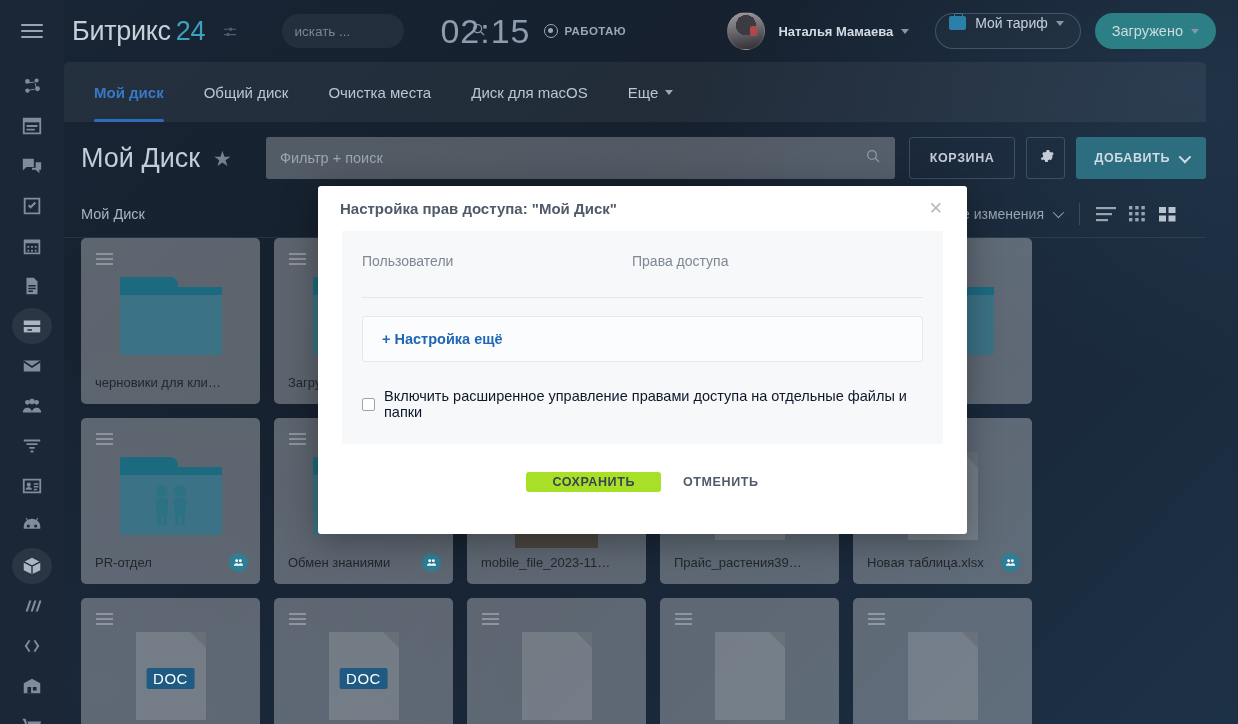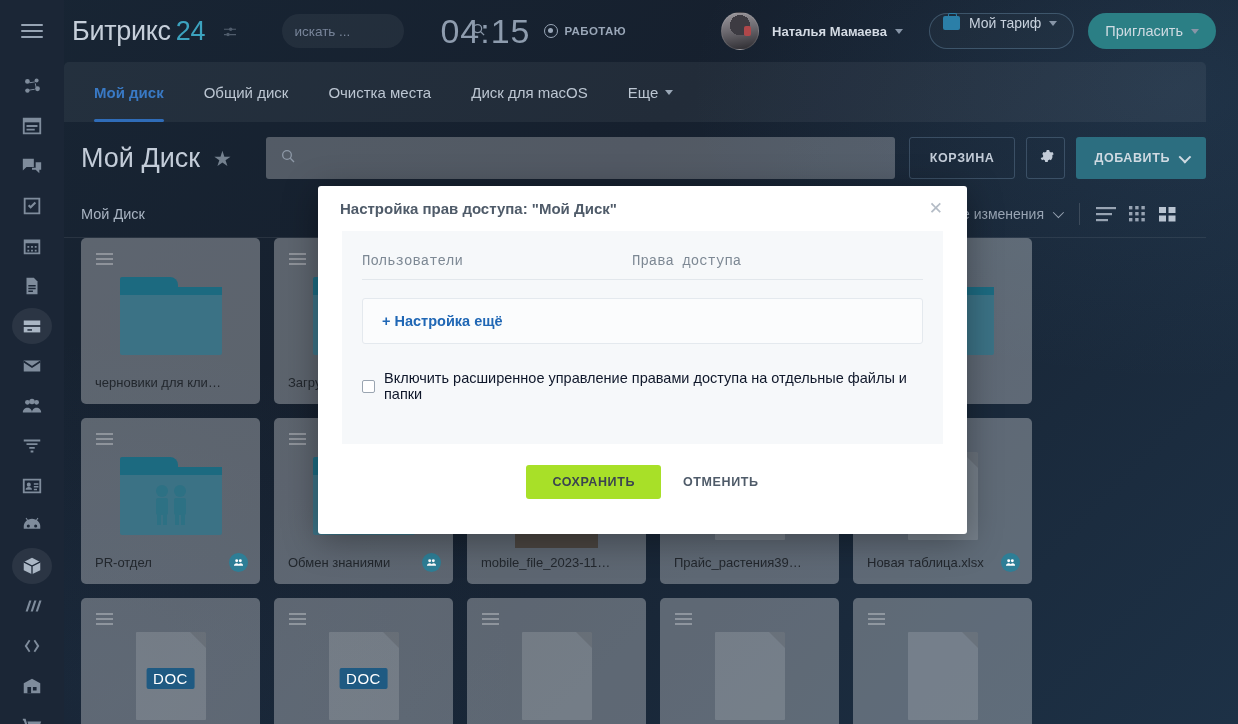--- a/index.html
+++ b/index.html
@@ -342,21 +342,21 @@
   }
   .modal-close {
     color: #b4bcc6; font-size: 17px; cursor: pointer; line-height: 1;
     padding: 4px 6px;
   }
   .modal-body {
     margin: 0 24px; padding: 22px 20px 10px;
     background: #f6f8fa; height: 213px;
   }
   .perm-head {
-    display: flex; border-bottom: 1px solid #e2e7ec; padding-bottom: 10px; font-family: Liberation Mono, monospace;
+    display: flex; border-bottom: 1px solid #e2e7ec; padding-bottom: 28px;
   }
   .perm-col-users { width: 270px; color: #7d8894; font-size: 14px; }
   .perm-col-rights { color: #7d8894; font-size: 14px; }
   .add-more {
     margin-top: 18px; height: 46px;
     background: #fbfcfd; border: 1px solid #e4e9ee; border-radius: 3px;
     display: flex; align-items: center; padding-left: 19px;
     color: #2067b5; font-size: 14.5px; font-weight: 700; cursor: pointer;
   }
   .chk-row {
@@ -367,21 +367,21 @@
     background: #fff; margin-right: 9px; flex: 0 0 auto;
   }
   .chk-label { color: #0f172a; font-size: 14.5px; }
   .modal-foot {
     display: flex; align-items: center; justify-content: center;
     gap: 22px; height: 76px;
   }
   .btn-save {
     background: #a8e028; color: #3b4450;
     font-size: 12.5px; font-weight: 700; letter-spacing: .6px;
-    padding: 0 26px; height: 34px; border-radius: 3px; border: 0;
+    padding: 0 26px; height: 20px; border-radius: 3px; border: 0;
     display: flex; align-items: center; cursor: pointer;
     font-family: inherit;
   }
   .btn-cancel {
     background: transparent; border: 0; color: #4f5b69;
     font-size: 12.5px; font-weight: 700; letter-spacing: .6px;
     cursor: pointer; font-family: inherit;
   }
 </style>
 </head>
@@ -549,21 +549,21 @@
     <div class="hdr-search">
       <input value="" placeholder="искать ..." style="">
       <span>
         <svg width="15" height="15" viewBox="0 0 24 24" fill="none" stroke="#8a97a8" stroke-width="2">
             <circle cx="10.5" cy="10.5" r="6.5"></circle>
             <path d="M15.5 15.5L21 21"></path>
           </svg>
       </span>
     </div>
 
-    <div class="clock">04:15</div>
+    <div class="clock">02:15</div>
 
     <div class="work-status">
       <span class="work-dot"></span>
       <span>РАБОТАЮ</span>
     </div>
 
     <div class="spacer"></div>
 
     <div class="user-box">
       <div class="avatar"></div>
@@ -571,21 +571,21 @@
       <span class="caret"></span>
     </div>
 
     <div class="tariff-btn">
       <span class="tariff-ico"></span>
       <span>Мой тариф</span>
       <span class="caret"></span>
     </div>
 
     <div class="invite-btn">
-      <span>Пригласить</span>
+      <span>Загружено</span>
       <span class="caret"></span>
     </div>
   </div>
 
   <div class="content">
 
     <div class="nav-panel">
       <div class="nav-tab active">
           <span>Мой диск</span>
         </div>
@@ -602,20 +602,21 @@
           <span>Еще</span>
           <span class="dd"></span>
         </div>
     </div>
 
     <div class="title-row">
       <div class="page-title">Мой Диск</div>
       <div class="star">★</div>
 
       <div class="filter-box">
+        <input value="" placeholder="Фильтр + поиск" style="">
         <span>
           <svg width="16" height="16" viewBox="0 0 24 24" fill="none" stroke="#8d98a6" stroke-width="2">
               <circle cx="10.5" cy="10.5" r="6.5"></circle>
               <path d="M15.5 15.5L21 21"></path>
             </svg>
         </span>
       </div>
 
       <div class="tb-btn">
           <span>КОРЗИНА</span>

